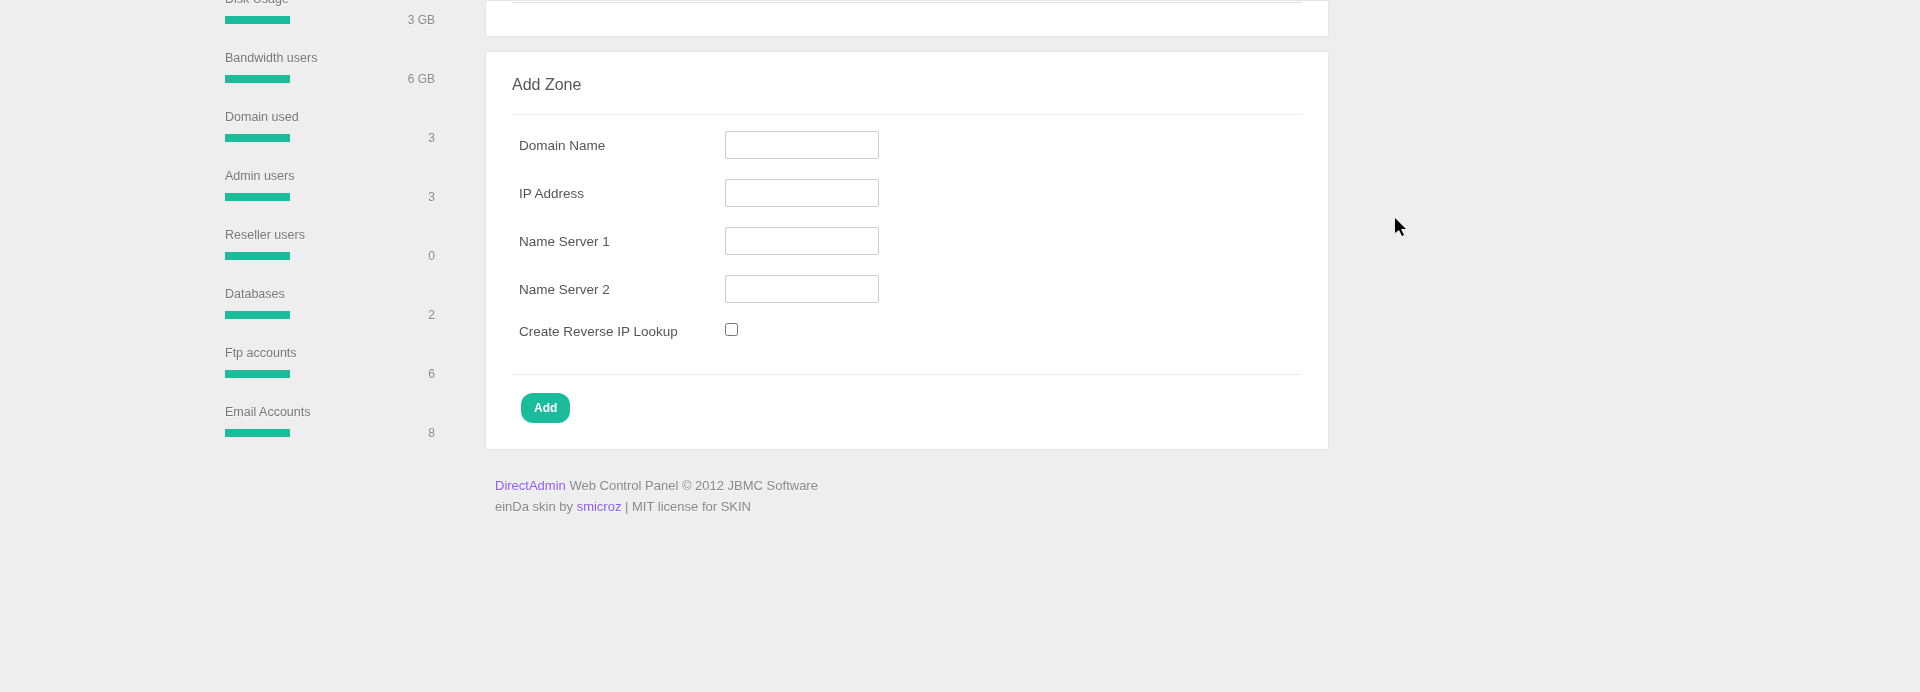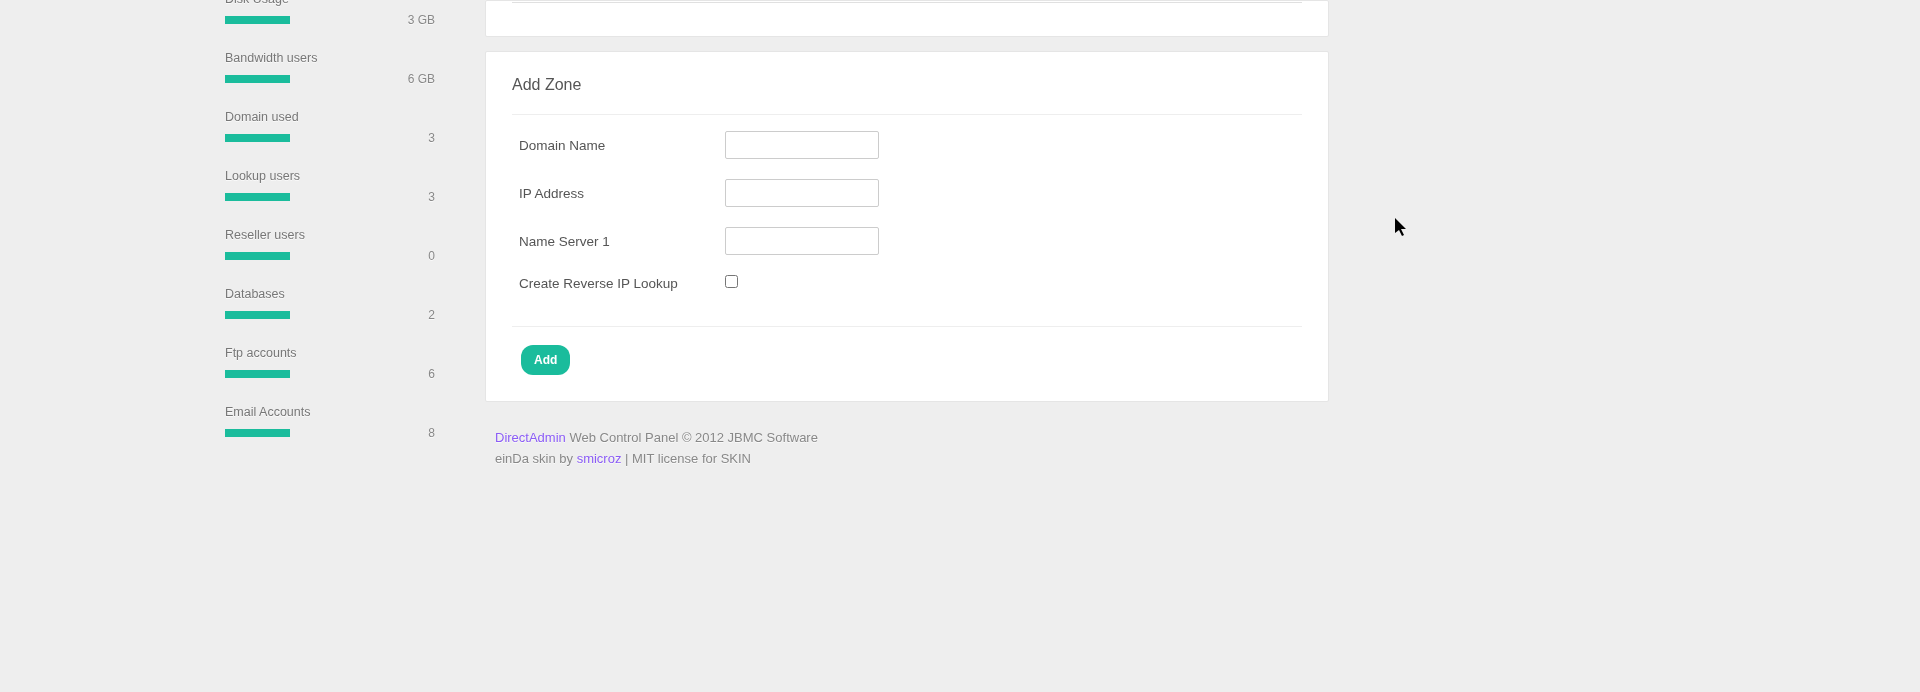--- a/index.html
+++ b/index.html
@@ -160,21 +160,21 @@
       </div>
     </div>
     <div class="stat">
       <div class="stat-label">Domain used</div>
       <div class="stat-row">
         <div class="bar"></div>
         <div class="stat-value">3</div>
       </div>
     </div>
     <div class="stat">
-      <div class="stat-label">Lookup users</div>
+      <div class="stat-label">Admin users</div>
       <div class="stat-row">
         <div class="bar"></div>
         <div class="stat-value">3</div>
       </div>
     </div>
     <div class="stat">
       <div class="stat-label">Reseller users</div>
       <div class="stat-row">
         <div class="bar"></div>
         <div class="stat-value">0</div>
@@ -217,20 +217,24 @@
           <input class="text-input" type="text" value="" style="">
         </div>
         <div class="form-row">
           <div class="form-label">IP Address</div>
           <input class="text-input" type="text" value="" style="">
         </div>
         <div class="form-row">
           <div class="form-label">Name Server 1</div>
           <input class="text-input" type="text" value="" style="">
         </div>
+        <div class="form-row">
+          <div class="form-label">Name Server 2</div>
+          <input class="text-input" type="text" value="" style="">
+        </div>
         <div class="form-row last">
           <div class="form-label">Create Reverse IP Lookup</div>
           <div class="checkbox-wrap"><input type="checkbox" style=""></div>
         </div>
         <div class="actions">
           <button class="btn">Add</button>
         </div>
       </div>
     </div>
 

